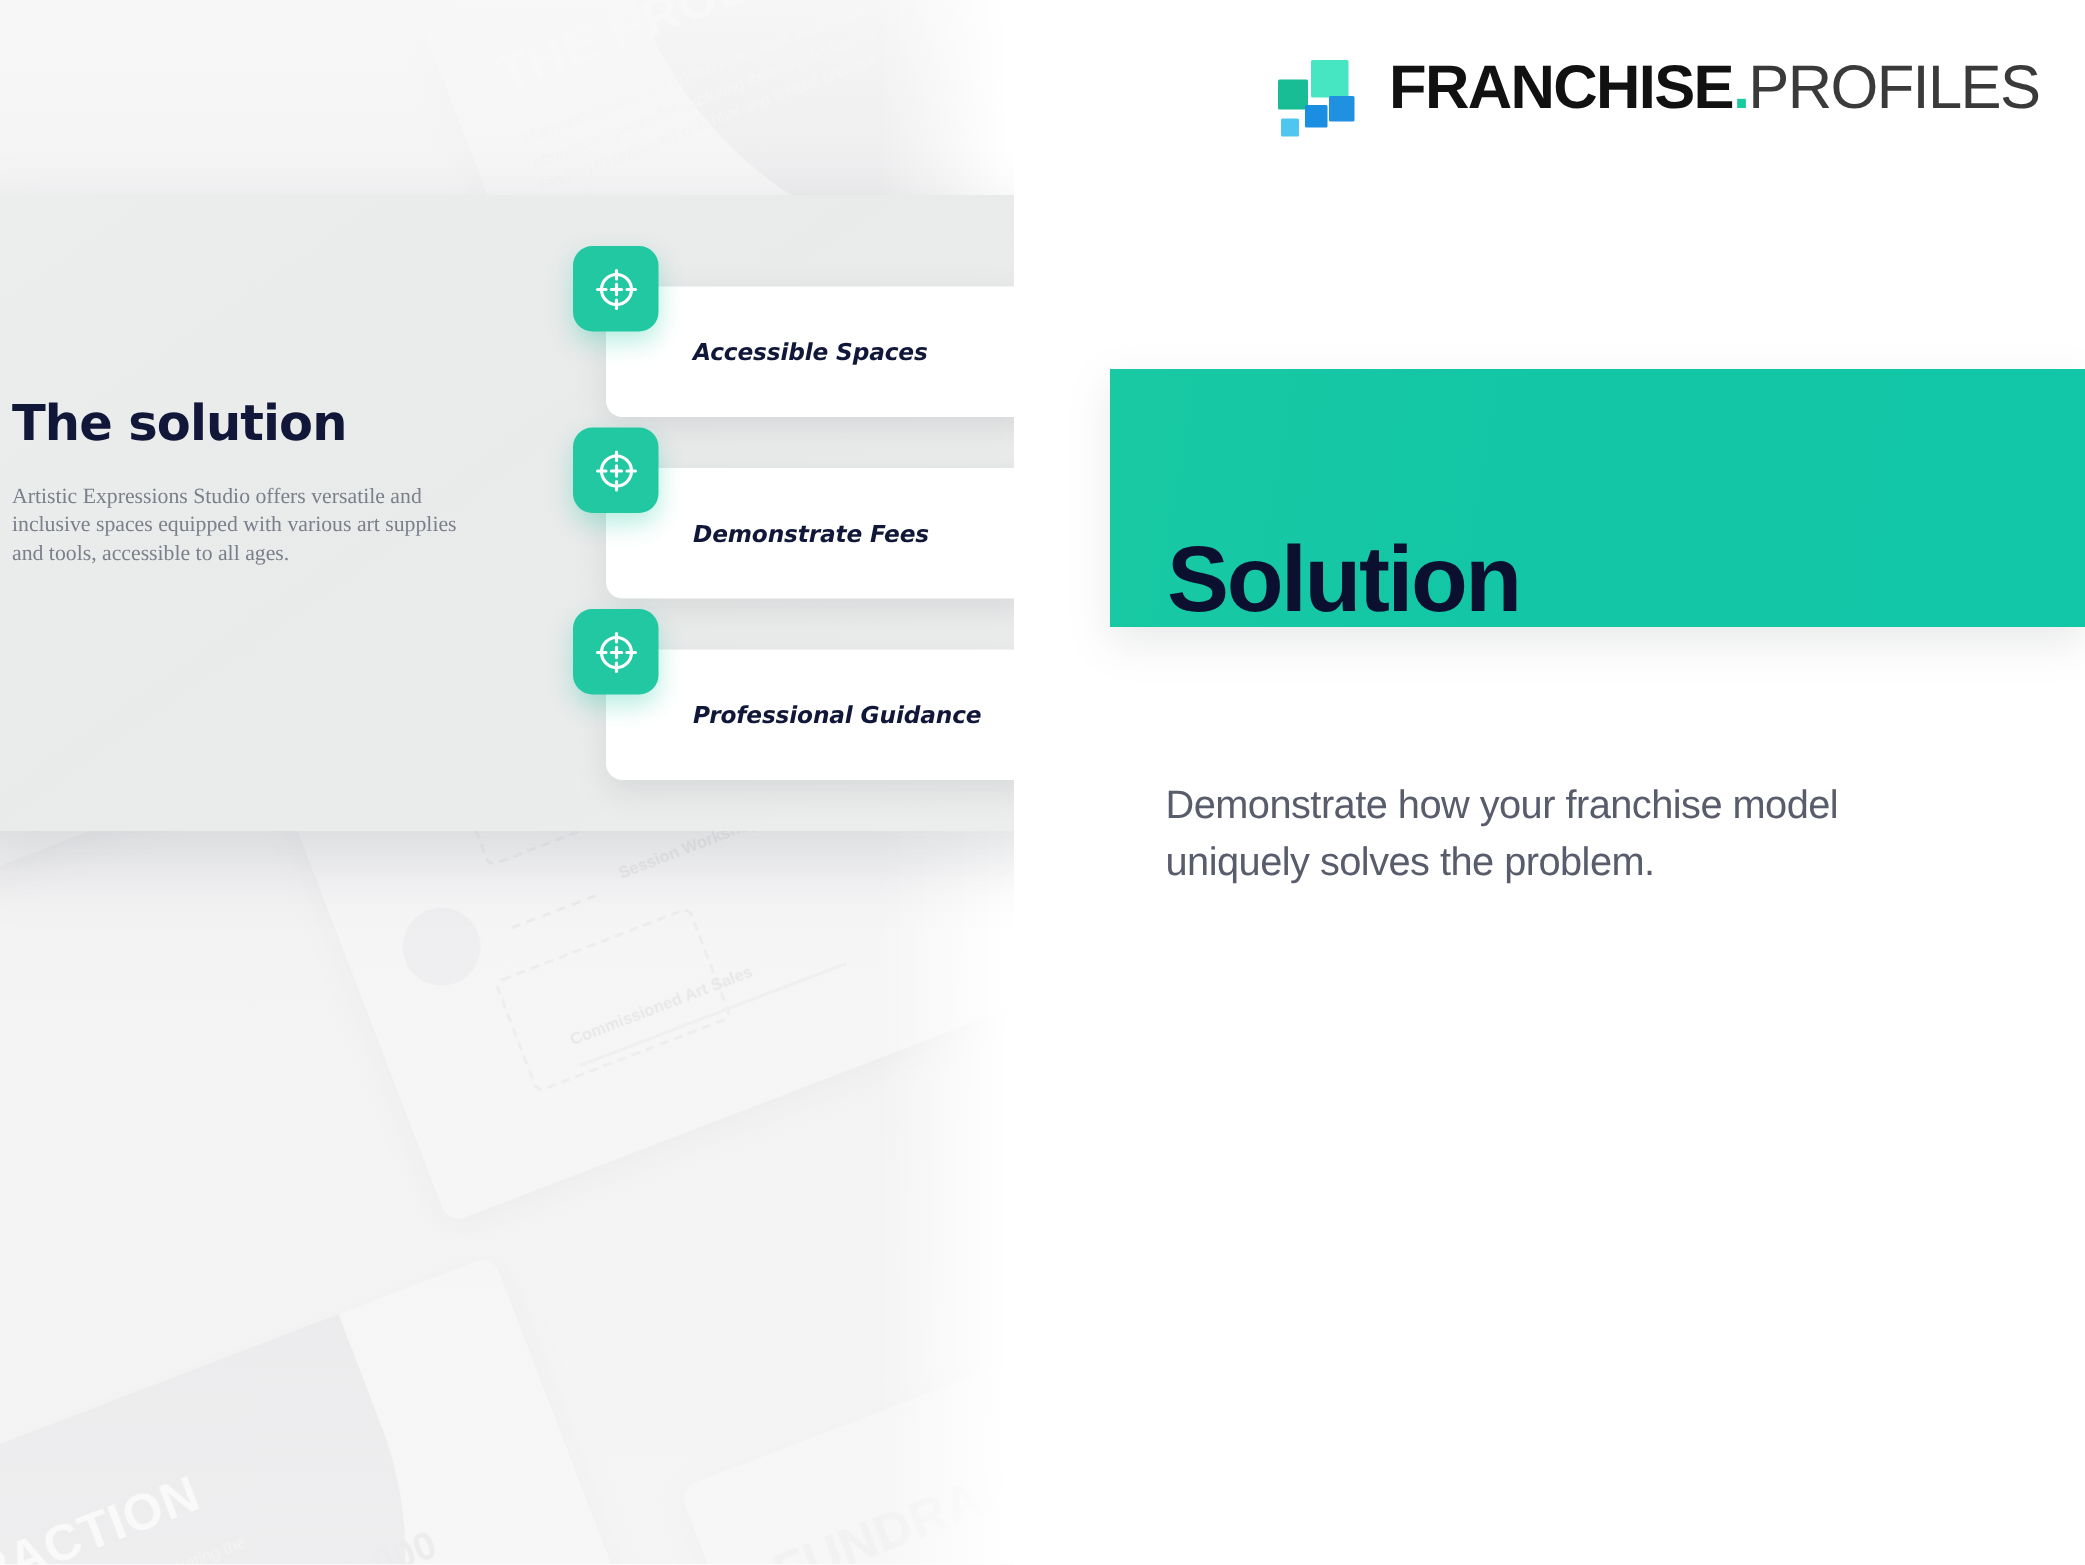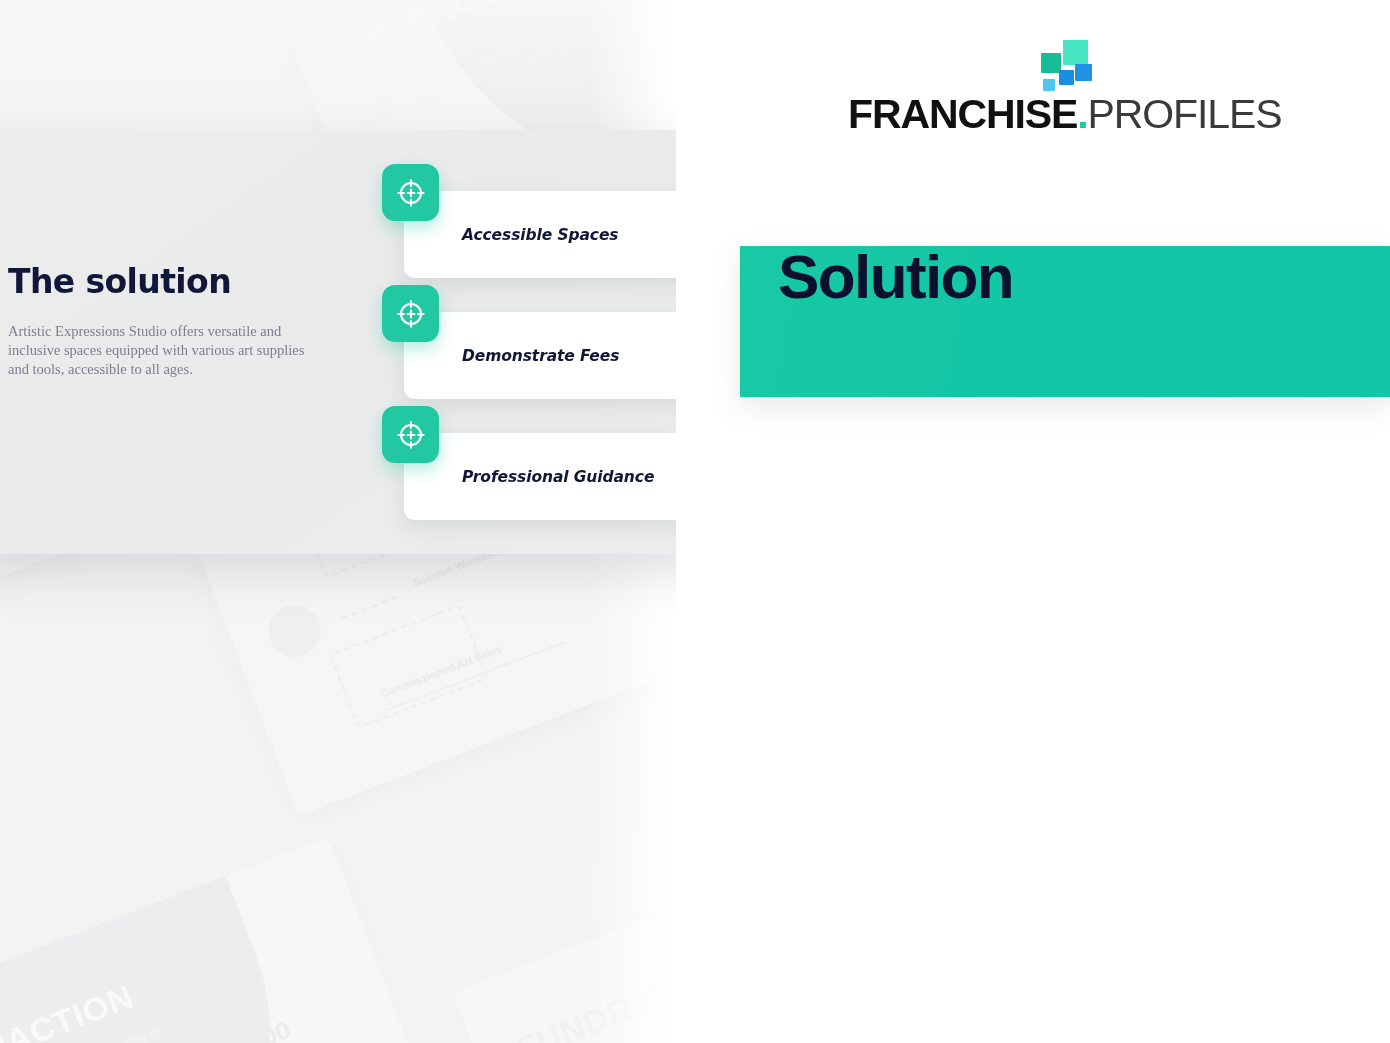--- a/index.html
+++ b/index.html
@@ -203,22 +203,22 @@
     left: 676px; top: 0;
     width: 714px; height: 1043px;
     background: #ffffff;
   }
 
   .logo {
     position: absolute;
     left: 172px;
     top: 38px;
     display: flex;
-    align-items: center;
-    flex-direction: column;
+    align-items: flex-start;
+    gap: 22px;
   }
   .logo-mark {
     position: relative;
     width: 56px;
     height: 56px;
     flex: none;
   }
   .logo-mark i {
     position: absolute;
     display: block;
@@ -240,25 +240,25 @@
   .logo-word .b { font-weight: 700; }
   .logo-word .dot { color: #19c9a0; font-weight: 700; }
   .logo-word .l { font-weight: 400; color: #3a3a3a; }
 
   
   .banner {
     position: absolute;
     left: 64px;
     top: 246px;
     width: 650px;
-    height: 151px;
+    height: 172px;
     background: linear-gradient(100deg, #19c9a4 0%, #13c6a5 40%, #11c7a7 100%);
     box-shadow: 0 10px 26px rgba(120,124,132,0.17);
     display: flex;
-    align-items: flex-start;
+    align-items: flex-end;
   }
   .banner-title {
     padding-left: 38px;
     font-size: 62px;
     font-weight: 700;
     color: #0b1030;
     letter-spacing: -1.6px;
     line-height: 1;
   }
 
@@ -409,17 +409,18 @@
       <span class="logo-word">
         <span class="b">FRANCHISE</span><span class="dot">.</span><span class="l">PROFILES</span>
       </span>
     </div>
 
     <div class="banner">
       <div class="banner-title">Solution</div>
     </div>
 
     <div class="rbody">
+      <p class="rpara">Demonstrate how your franchise model uniquely solves the problem.</p>
     </div>
 
   </div>
 
 </div>
 
 </body></html>

